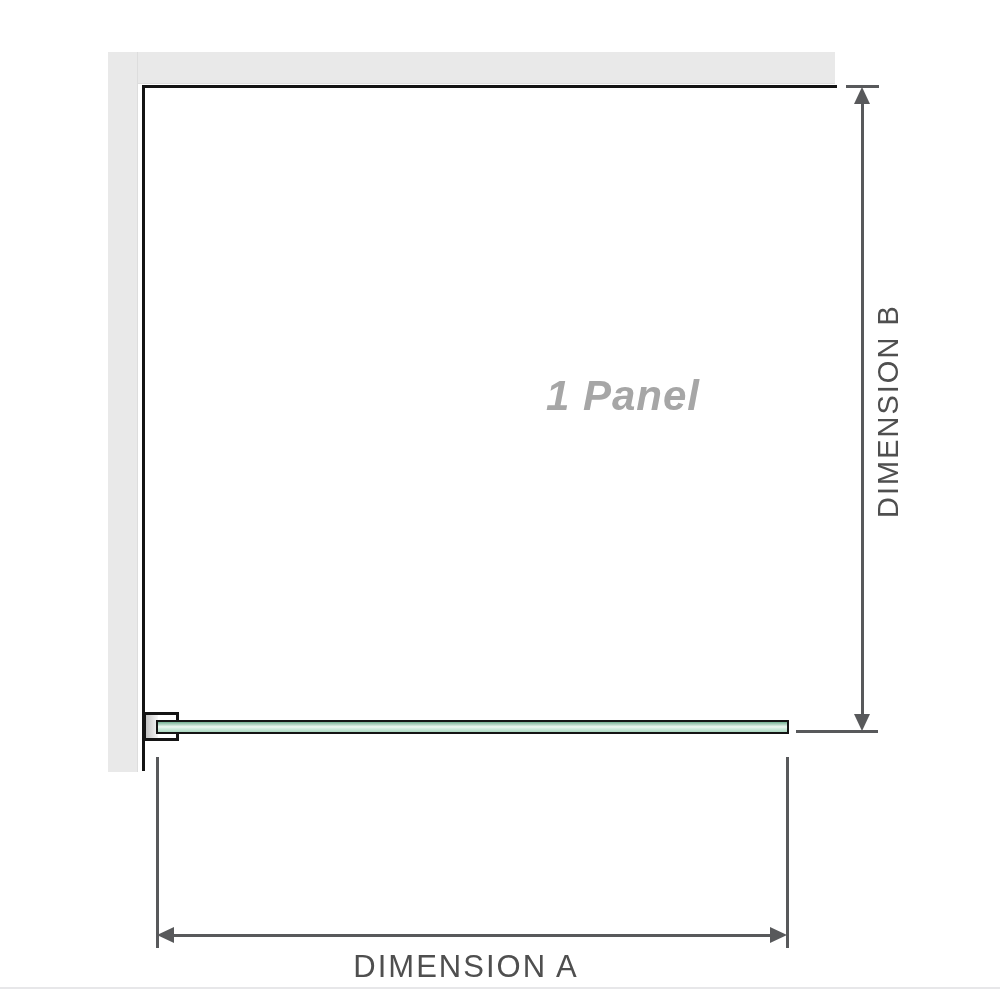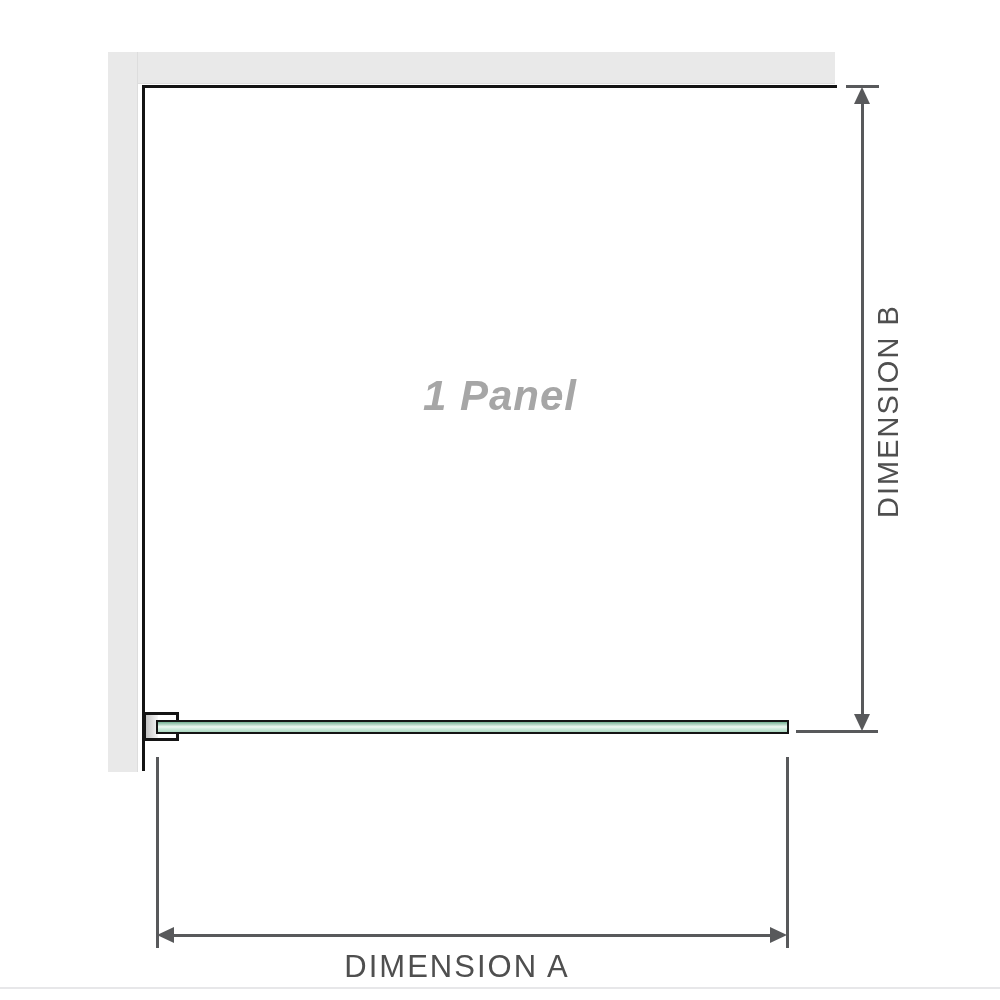--- a/index.html
+++ b/index.html
@@ -50,21 +50,21 @@
     left:142px; top:85px; width:3px; height:686px;
     background:var(--outline);
   }
 
   
   .panel-label{
     left:300px; top:368px; width:400px; height:56px;
     font-size:42px; font-style:italic; font-weight:600;
     letter-spacing:1px;
     color:var(--panel-label);
-    text-align:center; line-height:56px;
+    text-align:right; line-height:56px;
   }
 
   
   .bracket{
     left:143px; top:712px; width:36px; height:29px;
     box-sizing:border-box;
     border:3px solid var(--outline);
     background:#ffffff;
   }
   .bracket-shade{
@@ -124,21 +124,21 @@
     border-bottom:8.5px solid transparent;
     border-right:17px solid var(--dimension);
   }
   .dima-arrow-right{
     left:770px; top:927px;
     border-top:8.5px solid transparent;
     border-bottom:8.5px solid transparent;
     border-left:17px solid var(--dimension);
   }
   .dima-label{
-    left:255px; top:948px; width:404px; height:38px;
+    left:264px; top:948px; width:404px; height:38px;
     font-size:31px; font-weight:400; letter-spacing:2px;
     color:var(--label);
     text-align:center; line-height:38px;
     white-space:nowrap;
   }
 
   
   .bottom-divider{
     left:0; top:987px; width:1000px; height:2px;
     background:var(--separator);

